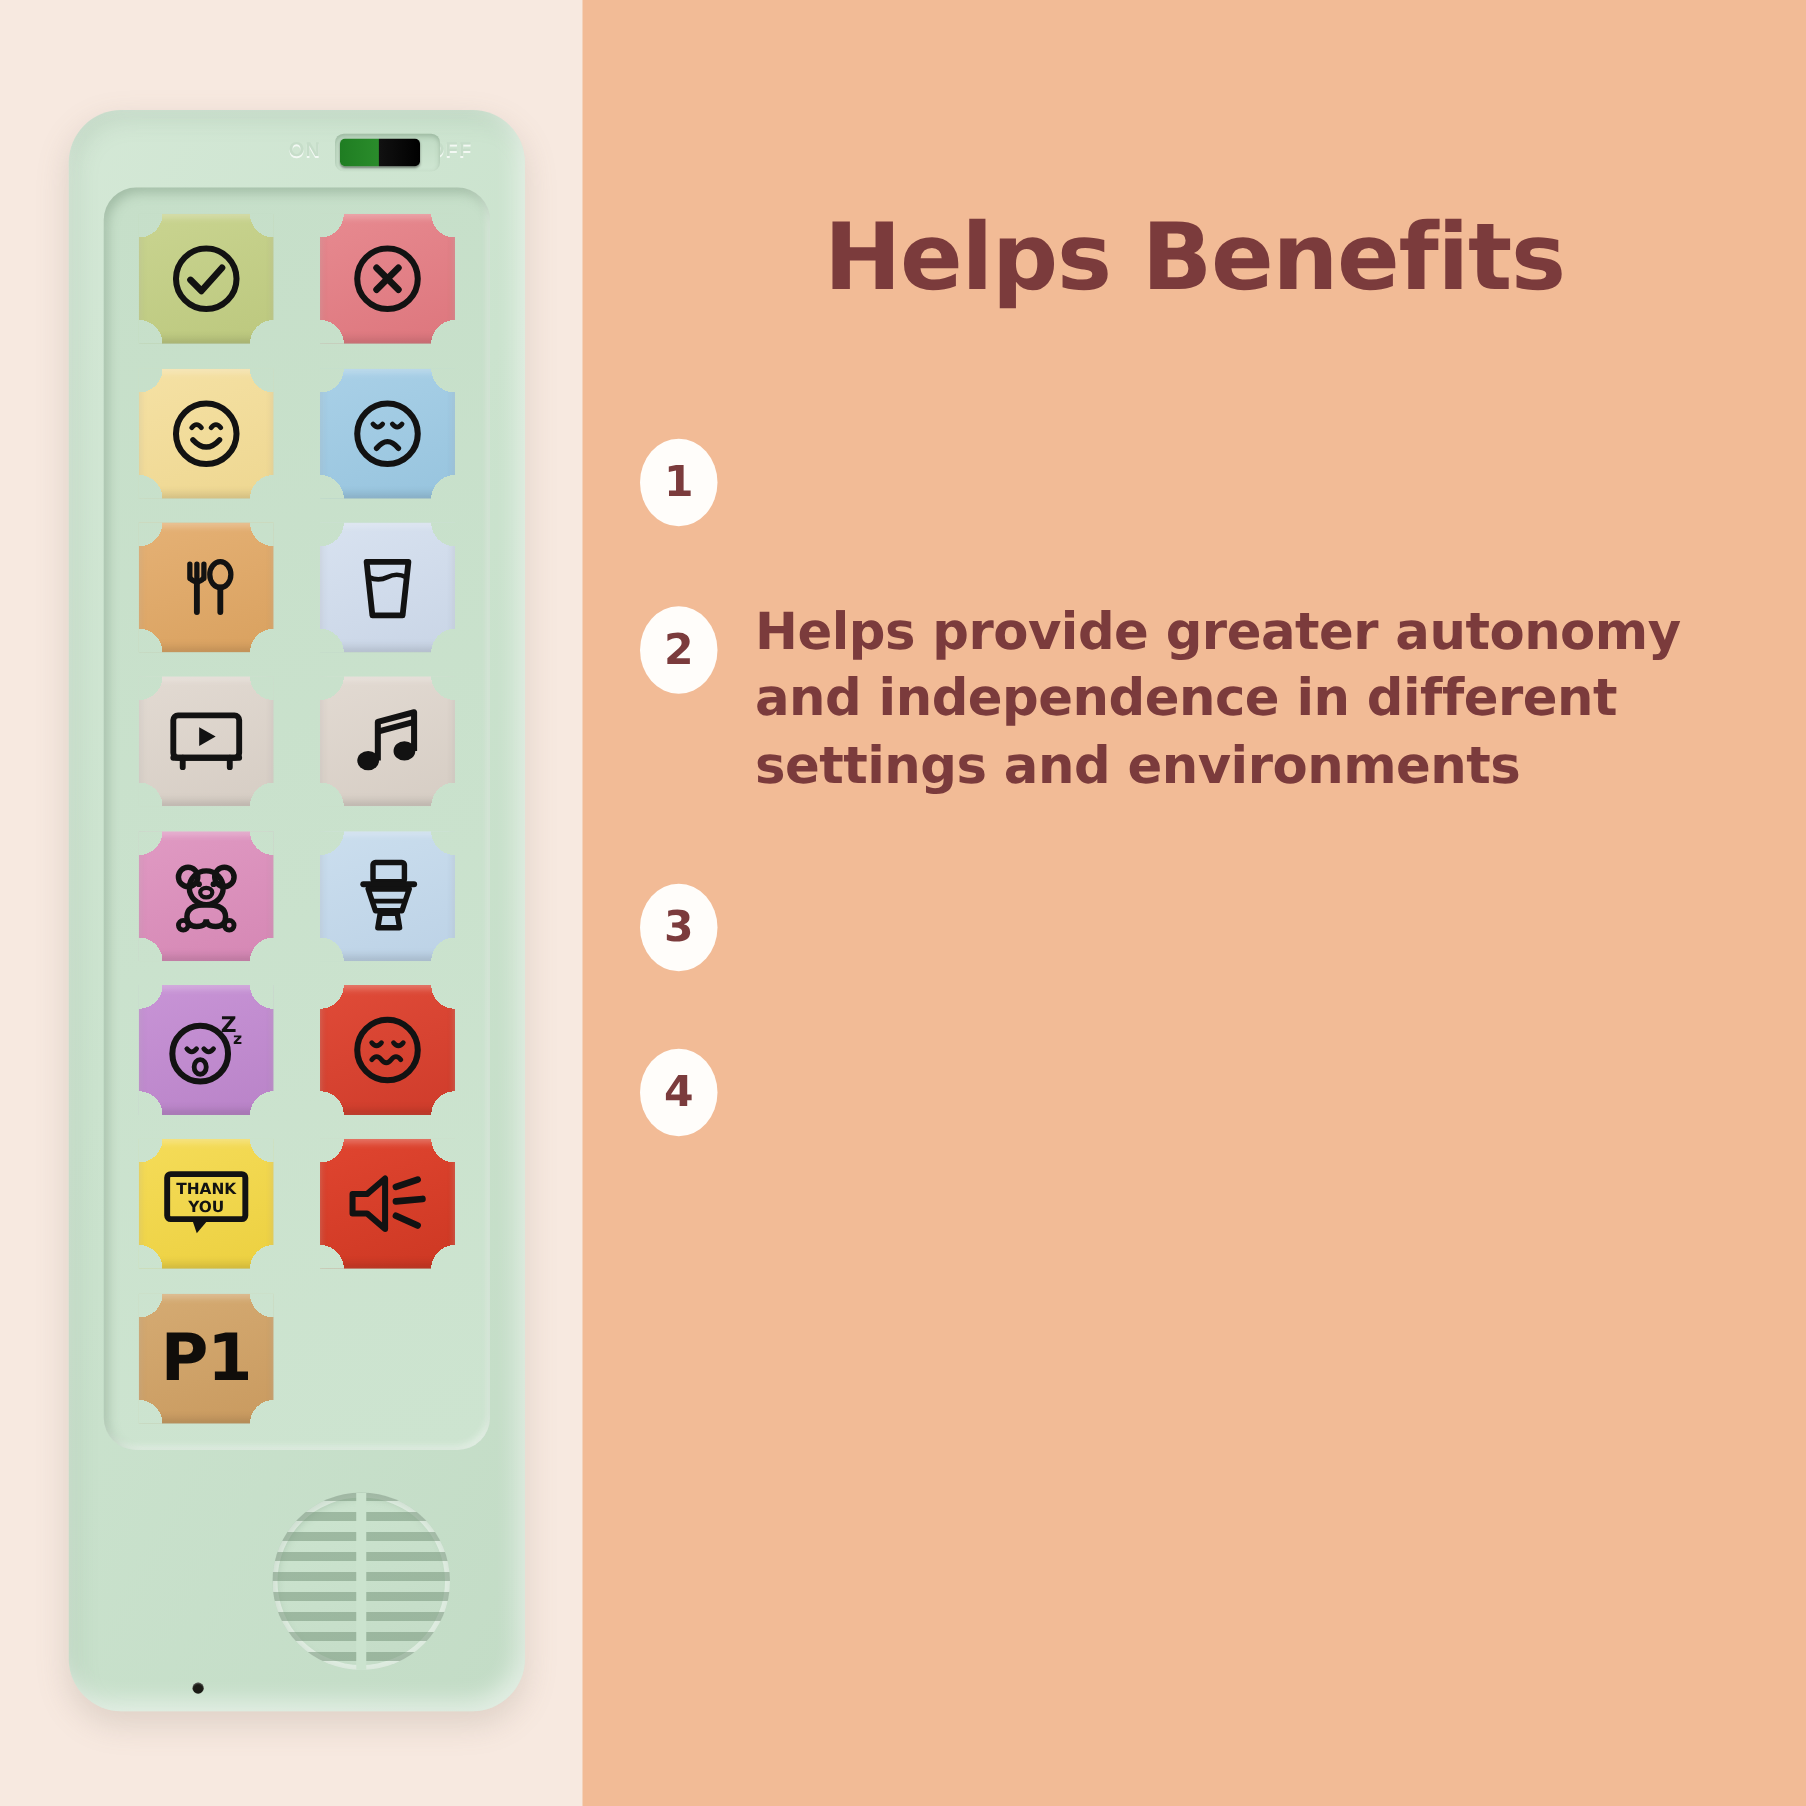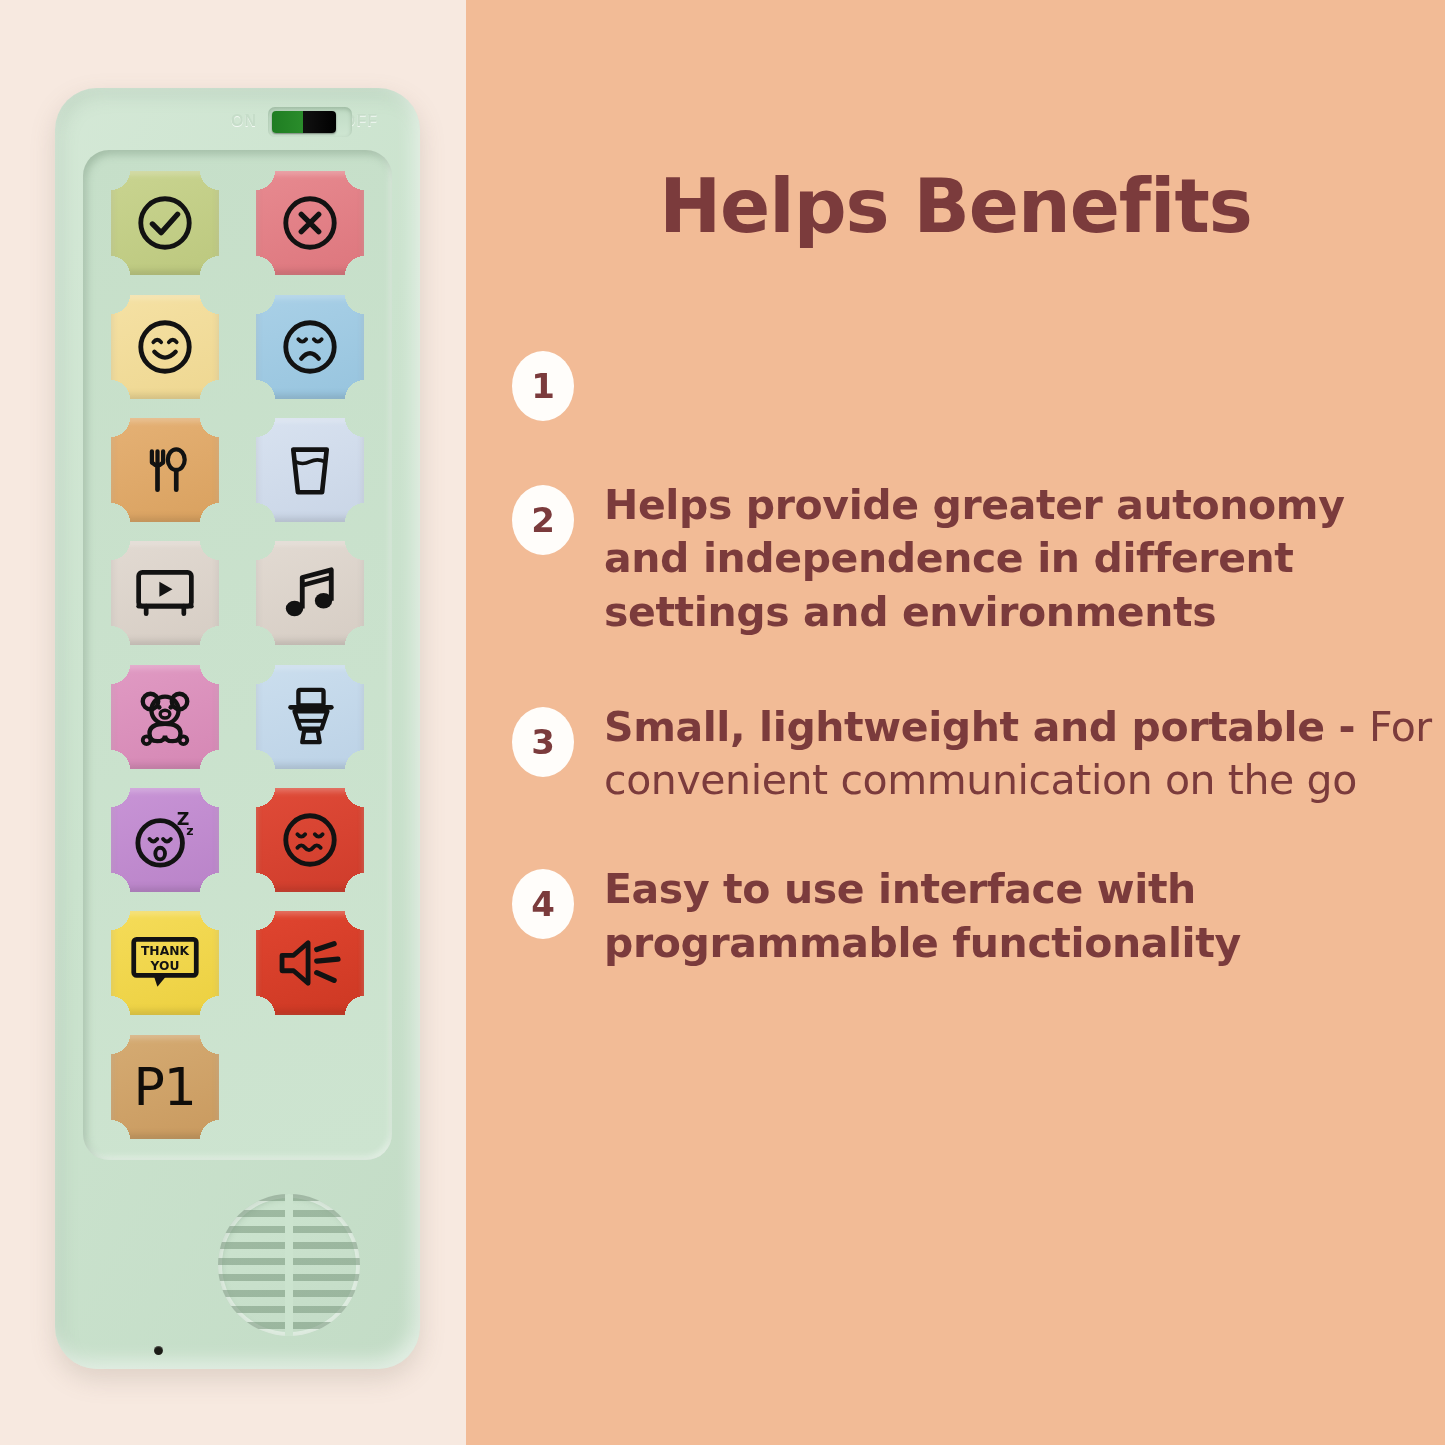--- a/index.html
+++ b/index.html
@@ -66,21 +66,21 @@
     mask-image:
       radial-gradient(circle 19px at 0% 0%, transparent 0 19px, #000 19px),
       radial-gradient(circle 19px at 100% 0%, transparent 0 19px, #000 19px),
       radial-gradient(circle 19px at 0% 100%, transparent 0 19px, #000 19px),
       radial-gradient(circle 19px at 100% 100%, transparent 0 19px, #000 19px);
     mask-composite:intersect;
     box-shadow:inset 0 -4px 7px rgba(0,0,0,.13), inset 0 3px 6px rgba(255,255,255,.30);
   }
   .key svg{display:block;}
   .key .ptxt{
-    font-family:"DejaVu Sans",sans-serif;font-weight:normal;font-size:52px;color:#100d0a;
+    font-family:"DejaVu Sans",sans-serif;font-weight:bold;font-size:52px;color:#100d0a;
     letter-spacing:-1px;line-height:1;
   }
 
   
   .speaker{
     position:absolute;left:163px;top:1106px;width:142px;height:142px;border-radius:50%;
     background:linear-gradient(150deg,#cde5d0,#c3dbc6);
     box-shadow:inset 0 0 0 4px rgba(255,255,255,.45), inset 2px 3px 7px rgba(105,140,112,.40);
     overflow:hidden;
   }
@@ -346,22 +346,20 @@
       <div class="badge">1</div>
     </div>
 
     <div class="benefit b2">
       <div class="badge">2</div>
       <div class="btext">Helps provide greater autonomy and independence in different settings and environments</div>
     </div>
 
     <div class="benefit b3">
       <div class="badge">3</div>
-      <div class="btext"><span>Small, lightweight and portable -</span> <span class="soft">For convenient communication on the go</span></div>
     </div>
 
     <div class="benefit">
       <div class="badge">4</div>
-      <div class="btext">Easy to use interface with programmable functionality</div>
     </div>
 
   </div>
 </div>
 
 </body></html>

